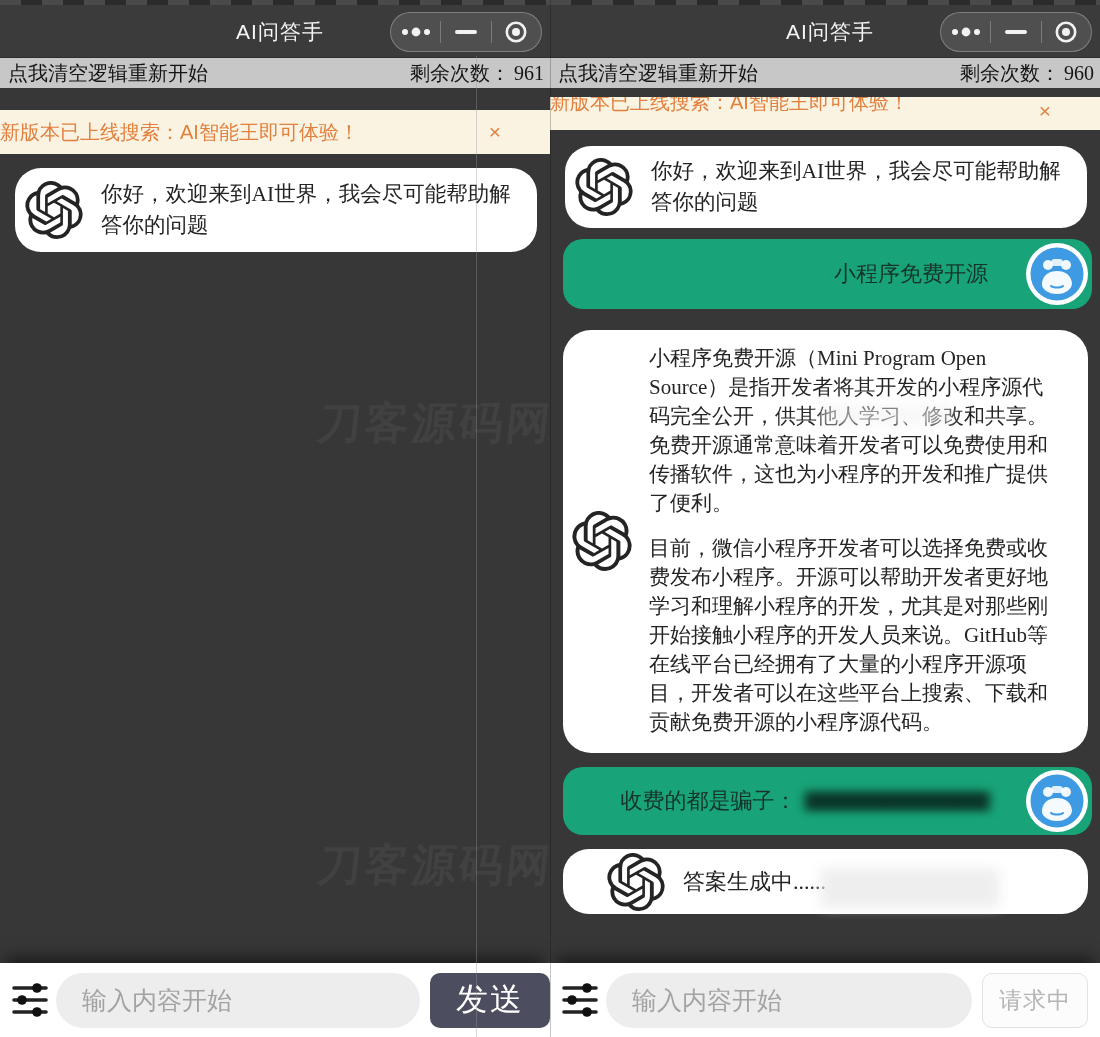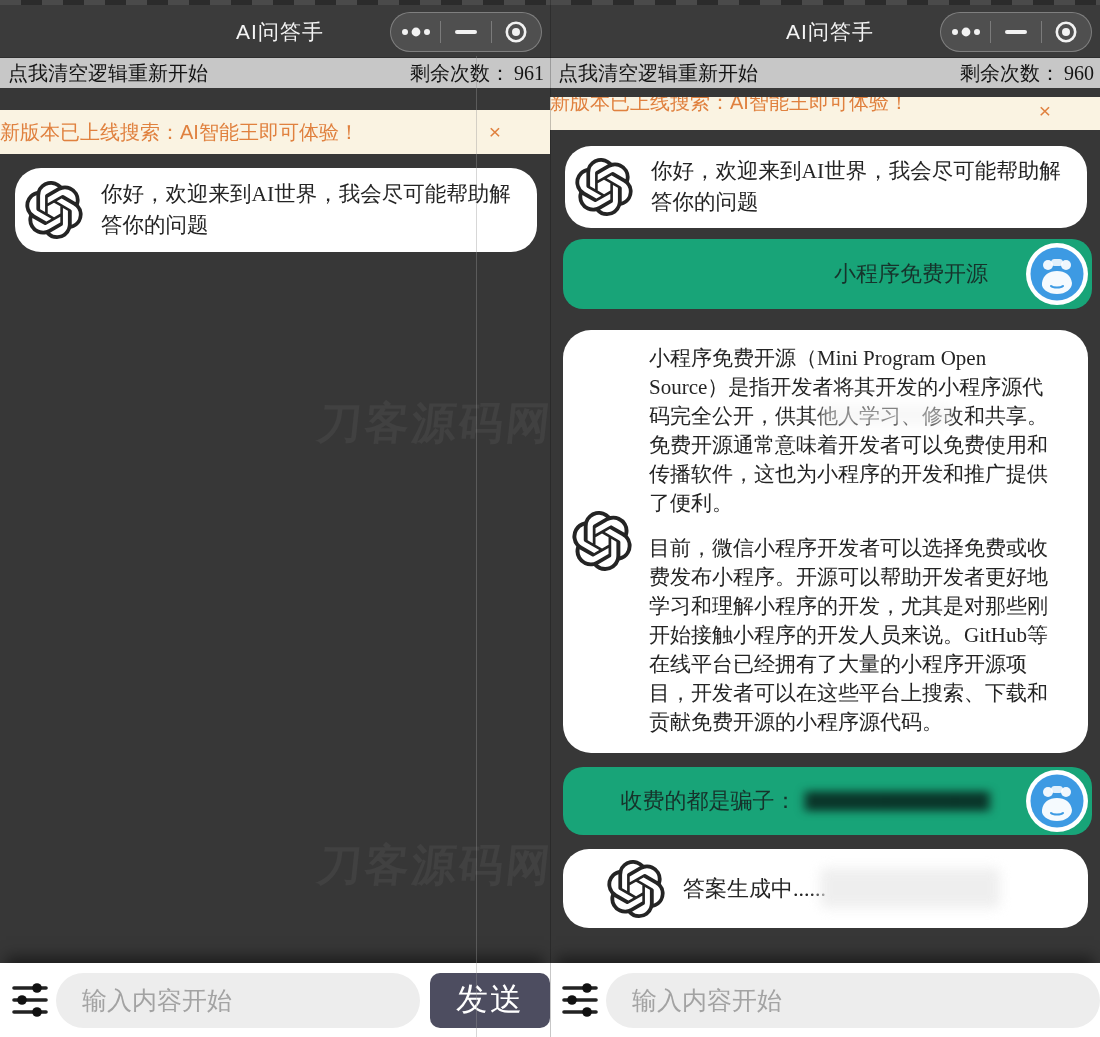--- a/index.html
+++ b/index.html
@@ -83,21 +83,21 @@
     padding:10px 104px 10px 20px; font-size:22px; color:#16332b;
   }
   .msg-user .avatar-user {
     position:absolute; right:3px; top:50%; transform:translateY(-50%);
     width:64px; height:64px; border-radius:50%;
   }
   .redacted {
     filter:blur(5px); color:rgba(8,30,25,0.8); letter-spacing:-2px;
     font-size:19px; margin-left:8px; transform:scaleY(0.85); display:inline-block;
   }
-  .msg-ai.generating { margin:14px 12px 0 13px; height:79px; position:relative;padding-left:40px; }
+  .msg-ai.generating { margin:14px 12px 0 13px; height:65px; position:relative;padding-left:40px; }
   .wm-blur-light {
     position:absolute; right:88px; top:19px; width:180px; height:40px;
     background:#ececec; filter:blur(6px); border-radius:6px; opacity:0.85;
   }
   .wm-blur-inline {
     position:absolute; left:272px; top:316px; width:130px; height:22px;
     background:rgba(243,243,243,0.55); filter:blur(5px); z-index:5; pointer-events:none;
   }
 
   
@@ -327,18 +327,19 @@
 
     <div class="inputbar">
       <span class="sliders">
         <svg width="38" height="38" viewBox="0 0 38 38">
             <use href="#sliders-icon"></use>
           </svg>
       </span>
       <div class="input-pill">
         <input type="text" placeholder="输入内容开始" style="">
       </div>
+      <button class="send-btn disabled">请求中</button>
     </div>
   </div>
 
   <div class="artifact-line"></div>
   <div class="panel-divider"></div>
 </div>
 
 </body></html>

